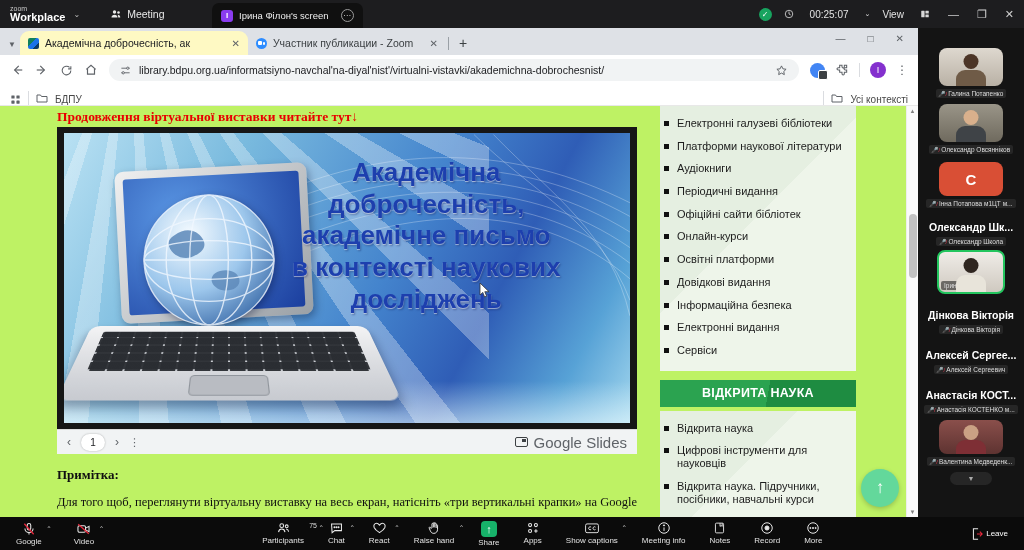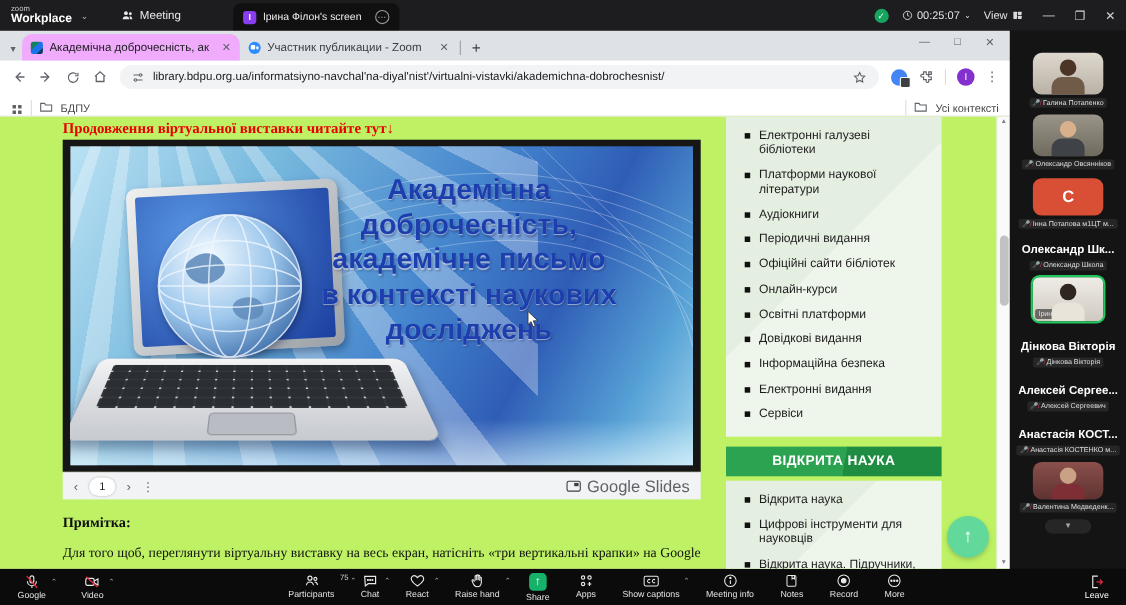--- a/index.html
+++ b/index.html
@@ -11,31 +11,31 @@
   .zbrand{display:flex;flex-direction:column;line-height:1.05;margin-left:10px}
   .zbrand .sm{font-size:7px;color:#c9c9c9}
   .zbrand .bg{font-size:11px;font-weight:bold;color:#fff}
   .zchev{color:#bbb;font-size:8px;margin-left:8px}
   .zmeeting{margin-left:30px;display:flex;align-items:center;gap:5px;font-size:10.5px;color:#e9e9e9}
   .ztab{position:absolute;left:212px;top:3px;height:25px;min-width:150px;background:#101010;border-radius:7px 7px 0 0;display:flex;align-items:center;gap:6px;padding:0 9px;font-size:9.5px;color:#eee}
   .ztab-ic{width:12px;height:12px;border-radius:3px;background:#8a3cf0;color:#fff;font-size:8px;font-weight:bold;display:flex;align-items:center;justify-content:center}
   .ztab-more{width:13px;height:13px;border:1px solid #9a9a9a;border-radius:50%;color:#cfcfcf;font-size:8px;line-height:11px;text-align:center;margin-left:6px}
   .ztr{position:absolute;right:10px;top:0;height:28px;display:flex;align-items:center;gap:12px;font-size:10px;color:#e3e3e3}
   .shield{width:13px;height:13px;border-radius:50%;background:#17a45f;color:#fff;font-size:8px;line-height:13px;text-align:center}
-  .ztgroup{display:flex;align-items:center;gap:4px}
+  .ztgroup{display:flex;align-items:center;gap:16px}
   .wbtn{color:#cfcfcf;font-size:11px;margin-left:6px}
 
   
   .mainrow{flex:1;display:flex;min-height:0}
   .browser{width:918px;background:#fff;display:flex;flex-direction:column}
 
   .tabstrip{flex:0 0 27px;background:#dee1e6;position:relative;display:flex;align-items:flex-end}
   .tabsearch{margin:0 4px 6px 8px;color:#5f6368;font-size:8px}
   .tab{display:flex;align-items:center;gap:6px;padding:0 8px;font-size:10.5px;color:#202124}
-  .tab.active{height:24px;width:198px;background:#f0abfc;border-radius:9px 9px 0 0}
+  .tab.active{height:24px;width:228px;background:#fef9c3;border-radius:9px 9px 0 0}
   .tab.inactive{height:24px;width:198px;color:#3c4043}
   .tab .t{flex:1;white-space:nowrap;overflow:hidden;text-overflow:ellipsis}
   .tab .x{color:#5f6368;font-size:10px}
   .fav1{width:11px;height:11px;border-radius:2px;flex:0 0 11px;background:linear-gradient(135deg,#12805c 0 38%,#1a73e8 38% 72%,#0d3b66 72%)}
   .fav2{width:11px;height:11px;border-radius:50%;flex:0 0 11px;background:#2d8cff;position:relative}
   .fav2::after{content:"";position:absolute;left:2.5px;top:3.5px;width:4px;height:4px;background:#fff;border-radius:1px}
   .fav2::before{content:"";position:absolute;right:1.5px;top:4px;width:2.5px;height:3px;background:#fff;border-radius:1px}
   .tdivider{width:1px;height:13px;background:#9aa0a6;margin:0 4px 5px 2px}
   .newtab{color:#3c4043;font-size:14px;margin:0 0 4px 6px}
   .bwin{position:absolute;right:14px;top:5px;display:flex;gap:22px;color:#5f6368;font-size:10px}
@@ -80,21 +80,21 @@
   .pgnum{width:24px;height:17px;background:#fff;border-radius:9px;box-shadow:0 0 2px rgba(0,0,0,.3);font-size:10px;color:#202124;display:flex;align-items:center;justify-content:center}
   .sbspacer{flex:1}
   .gslides{display:flex;align-items:center;gap:6px;font-size:15px;color:#5f6368}
   .gsic{width:13px;height:10px;border:1.5px solid #3c4043;border-radius:2px;position:relative}
   .gsic::after{content:"";position:absolute;right:1px;top:1px;width:4px;height:3px;background:#3c4043}
 
   .noteh{margin-top:13px;font-family:"Liberation Serif",serif;font-weight:bold;font-size:13px;color:#101010}
   .notep{margin-top:9px;font-family:"Liberation Serif",serif;font-size:12.5px;line-height:1.7;color:#101010;text-align:justify}
 
   .sidebar{position:absolute;left:660px;top:0;width:196px}
-  .sbpanel{background:linear-gradient(135deg,#e5efe1 0 45%,#eef5ea 45%);padding:11px 16px 4px}
+  .sbpanel{background:linear-gradient(135deg,#e5efe1 0 45%,#eef5ea 45%);padding:11px 3px 4px}
   .sbpanel ul{list-style:none}
   .sbpanel li{position:relative;padding-left:14px;font-size:11px;color:#1c1c1c;margin-bottom:9.5px;line-height:1.2;cursor:pointer}
   .sbpanel li::before{content:"";position:absolute;left:1px;top:4px;width:5px;height:5px;background:#101010}
   .greenhdr{margin-top:9px;height:27px;background:linear-gradient(100deg,#2ba350 0 55%,#1e8c41 55%);color:#fff;font-weight:bold;font-size:12.5px;display:flex;align-items:center;justify-content:center;letter-spacing:.3px}
   .sbpanel.two{margin-top:4px}
   .scrolltop{position:absolute;left:861px;top:363px;width:38px;height:38px;border-radius:50%;background:#63d89b;color:#fff;font-size:17px;font-weight:bold;display:flex;align-items:center;justify-content:center;box-shadow:0 2px 5px rgba(0,0,0,.2)}
   .pagescroll{position:absolute;right:0;top:0;width:12px;height:100%;background:#fafafa;border-left:1px solid #ededed}
   .ps-a{position:absolute;left:2.5px;font-size:6px;color:#808080}
   .ps-thumb{position:absolute;left:2px;top:108px;width:8px;height:64px;background:#c2c2c2;border-radius:4px}
 
@@ -117,21 +117,21 @@
 
   
   .ztoolbar{flex:0 0 33px;background:#0b0b0b;display:flex;align-items:center;padding:0 16px;color:#e2e2e2}
   .tb-left{display:flex;gap:32px}
   .tb-center{display:flex;gap:24px;margin-left:168px}
   .tbtn{display:flex;flex-direction:column;align-items:center;gap:1px;font-size:8px;position:relative;white-space:nowrap;cursor:pointer}
   .tbtn svg{display:block}
   .tchev{position:absolute;right:-10px;top:3px;font-size:6.5px;color:#c2c2c2}
   .pcount{position:absolute;right:-13px;top:1px;font-size:7px;color:#ddd}
   .sharebox{width:16px;height:16px;border-radius:4px;background:#17b26a;display:flex;align-items:center;justify-content:center;color:#fff;font-size:11px;font-weight:bold}
-  .tb-leave{margin-left:auto;display:flex;flex-direction:column;align-items:center;gap:1px;font-size:8px;color:#fff;cursor:pointer}
+  .tb-leave{margin-left:auto;display:flex;align-items:center;gap:1px;font-size:8px;color:#fff;cursor:pointer}
 </style>
 </head>
 <body>
 
 <div class="stage">
 
   <header class="ztitle">
     <div class="zbrand">
       <span class="sm">zoom</span>
       <span class="bg">Workplace</span>

